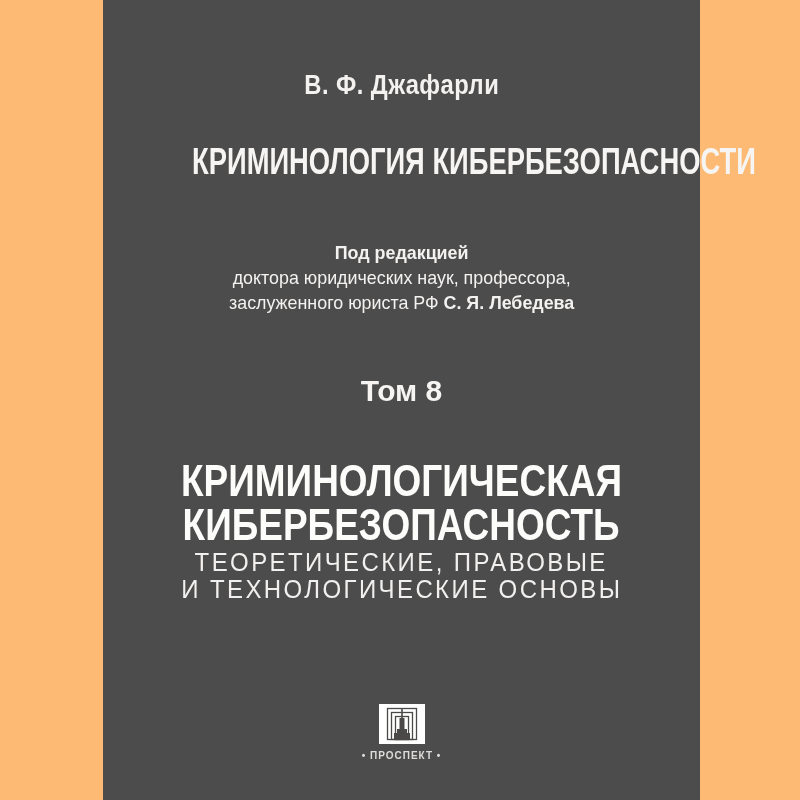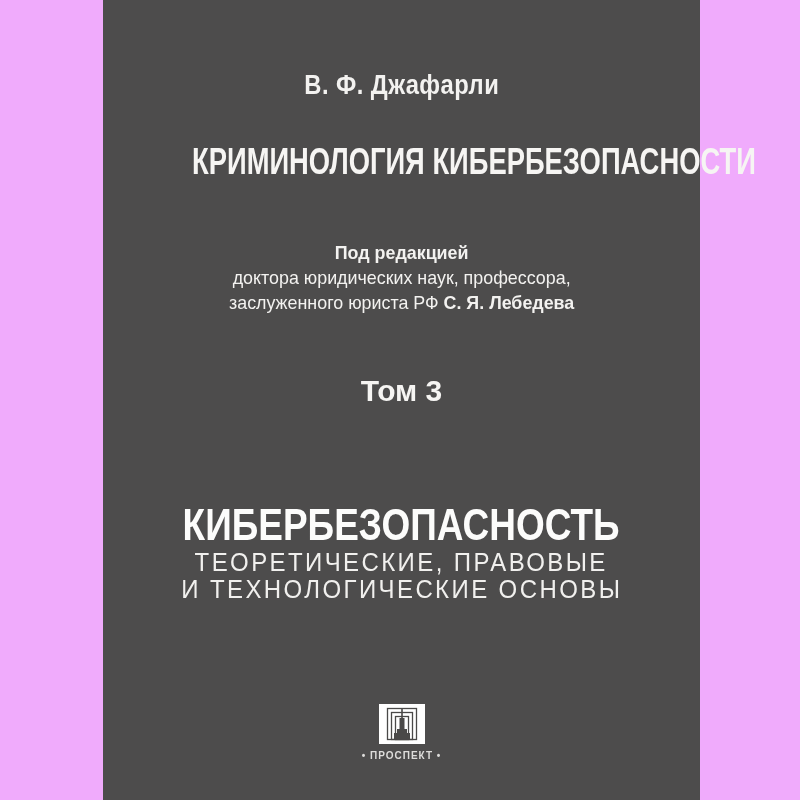--- a/index.html
+++ b/index.html
@@ -1,17 +1,17 @@
 <!DOCTYPE html>
 <html><head>
 <meta charset="utf-8">
 <style>
   html, body { margin: 0; padding: 0; }
   body { width: 800px; height: 800px; background: #ffffff; font-family: "Liberation Sans", sans-serif; }
-  .page { position: relative; width: 800px; height: 800px; background: #f0abfc; overflow: hidden; }
+  .page { position: relative; width: 800px; height: 800px; background: #fdba74; overflow: hidden; }
   .cover {
     position: absolute; left: 103px; top: 0; width: 597px; height: 800px;
     background: #4d4c4c;
   }
   .row { position: absolute; left: 0; right: 0; text-align: center; color: #f3f2f0; white-space: nowrap; line-height: 1; }
   .cond { display: inline-block; transform-origin: 50% 50%; }
 
   .author { top: 72px; font-size: 27px; font-weight: bold; letter-spacing: 0.5px; }
   .author .cond { transform: scaleX(0.88); }
 
@@ -63,23 +63,26 @@
 
     <div class="row editors">
       <span class="cond">
         <span class="line intro">Под редакцией</span><br>
         <span class="line">доктора юридических наук, профессора,</span><br>
         <span class="line"><span>заслуженного юриста РФ </span><span class="name">С. Я. Лебедева</span></span>
       </span>
     </div>
 
     <div class="row volume">
-      <span class="cond">Том 3</span>
+      <span class="cond">Том 8</span>
     </div>
 
+    <div class="row main-title-1">
+      <span class="cond">КРИМИНОЛОГИЧЕСКАЯ</span>
+    </div>
     <div class="row main-title-2">
       <span class="cond">КИБЕРБЕЗОПАСНОСТЬ</span>
     </div>
 
     <div class="row sub-title-1">
       <span class="cond">ТЕОРЕТИЧЕСКИЕ, ПРАВОВЫЕ</span>
     </div>
     <div class="row sub-title-2">
       <span class="cond">И ТЕХНОЛОГИЧЕСКИЕ ОСНОВЫ</span>
     </div>

